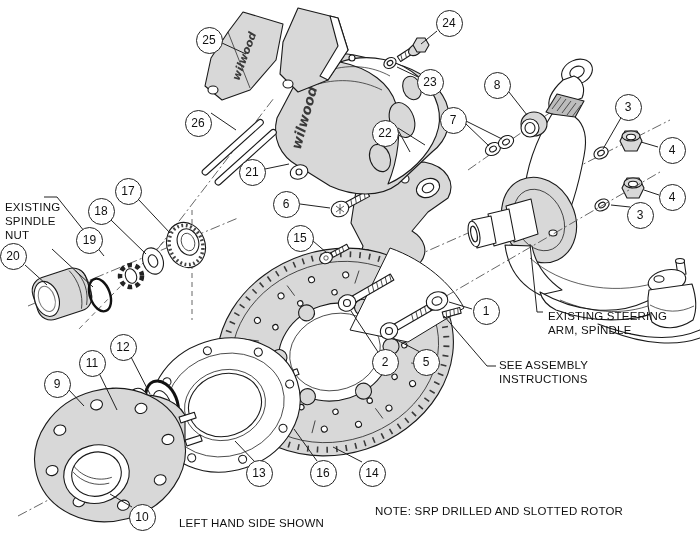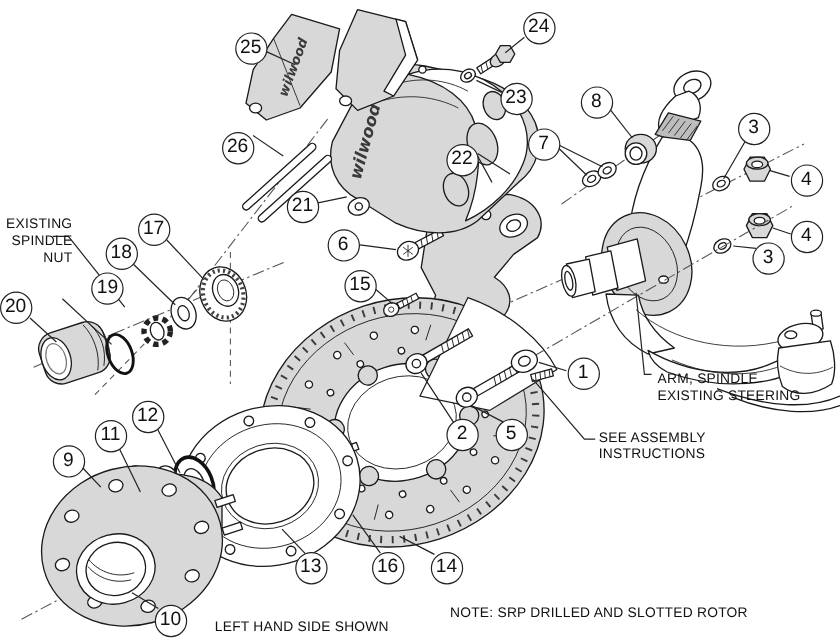--- a/index.html
+++ b/index.html
@@ -12,21 +12,21 @@
   .fw{fill:#ffffff;stroke:#1a1a1a;stroke-width:1.1;stroke-linejoin:round;}
   .fg{fill:#d8d8d8;stroke:#1a1a1a;stroke-width:1.1;stroke-linejoin:round;}
   .fg2{fill:#bdbdbd;stroke:#1a1a1a;stroke-width:1.1;stroke-linejoin:round;}
   .axis{fill:none;stroke:#555;stroke-width:.9;stroke-dasharray:10 3 2 3;}
   .dash{fill:none;stroke:#555;stroke-width:.9;stroke-dasharray:5 4;}
   .leader{fill:none;stroke:#222;stroke-width:1;}
   .logo{font-family:"DejaVu Sans", sans-serif;font-style:italic;font-weight:bold;fill:#3a3a3a;}
   
   .callout{position:absolute;width:27px;height:27px;box-sizing:border-box;border:1.4px solid #222;
            border-radius:50%;background:#fff;display:flex;align-items:center;justify-content:center;
-           font-size:16px;line-height:1;}
+           font-size:12px;line-height:1;}
   
   .diagram-label{position:absolute;font-size:11.5px;line-height:14px;white-space:nowrap;letter-spacing:.2px;}
   .note-indent{margin-left:37px;}
 </style>
 </head>
 <body>
 
 <div class="stage">
 
 <svg width="700" height="533" viewBox="0 0 700 533">
@@ -426,29 +426,29 @@
 <div class="callout" style="left:87.5px;top:197.5px;">18</div>
 <div class="callout" style="left:28px;top:226.5px;margin-left:48px;">19</div>
 <div class="callout" style="left:-0.5px;top:242.5px;">20</div>
 <div class="callout" style="left:238.5px;top:158.5px;">21</div>
 <div class="callout" style="left:371.5px;top:119.5px;">22</div>
 <div class="callout" style="left:416.5px;top:68.5px;">23</div>
 <div class="callout" style="left:435.5px;top:9.5px;">24</div>
 <div class="callout" style="left:195.5px;top:26.5px;">25</div>
 <div class="callout" style="left:184.5px;top:94.5px;margin-top:15px;">26</div>
 
-<div class="diagram-label" style="left:5px;top:180px;text-align:right;">
+<div class="diagram-label" style="left:5px;top:200px;">
   <div>EXISTING</div>
   <div>SPINDLE</div>
   <div>NUT</div>
 </div>
 
 <div class="diagram-label" style="left:548px;top:309px;">
+  <div>EXISTING STEERING</div>
   <div>ARM, SPINDLE</div>
-  <div>EXISTING STEERING</div>
 </div>
 
 <div class="diagram-label" style="left:499px;top:358px;">
   <div>SEE ASSEMBLY</div>
   <div>INSTRUCTIONS</div>
 </div>
 
 <div class="diagram-label" style="left:179px;top:516px;">LEFT HAND SIDE SHOWN</div>
 
 <div class="diagram-label" style="left:375px;top:504px;">

